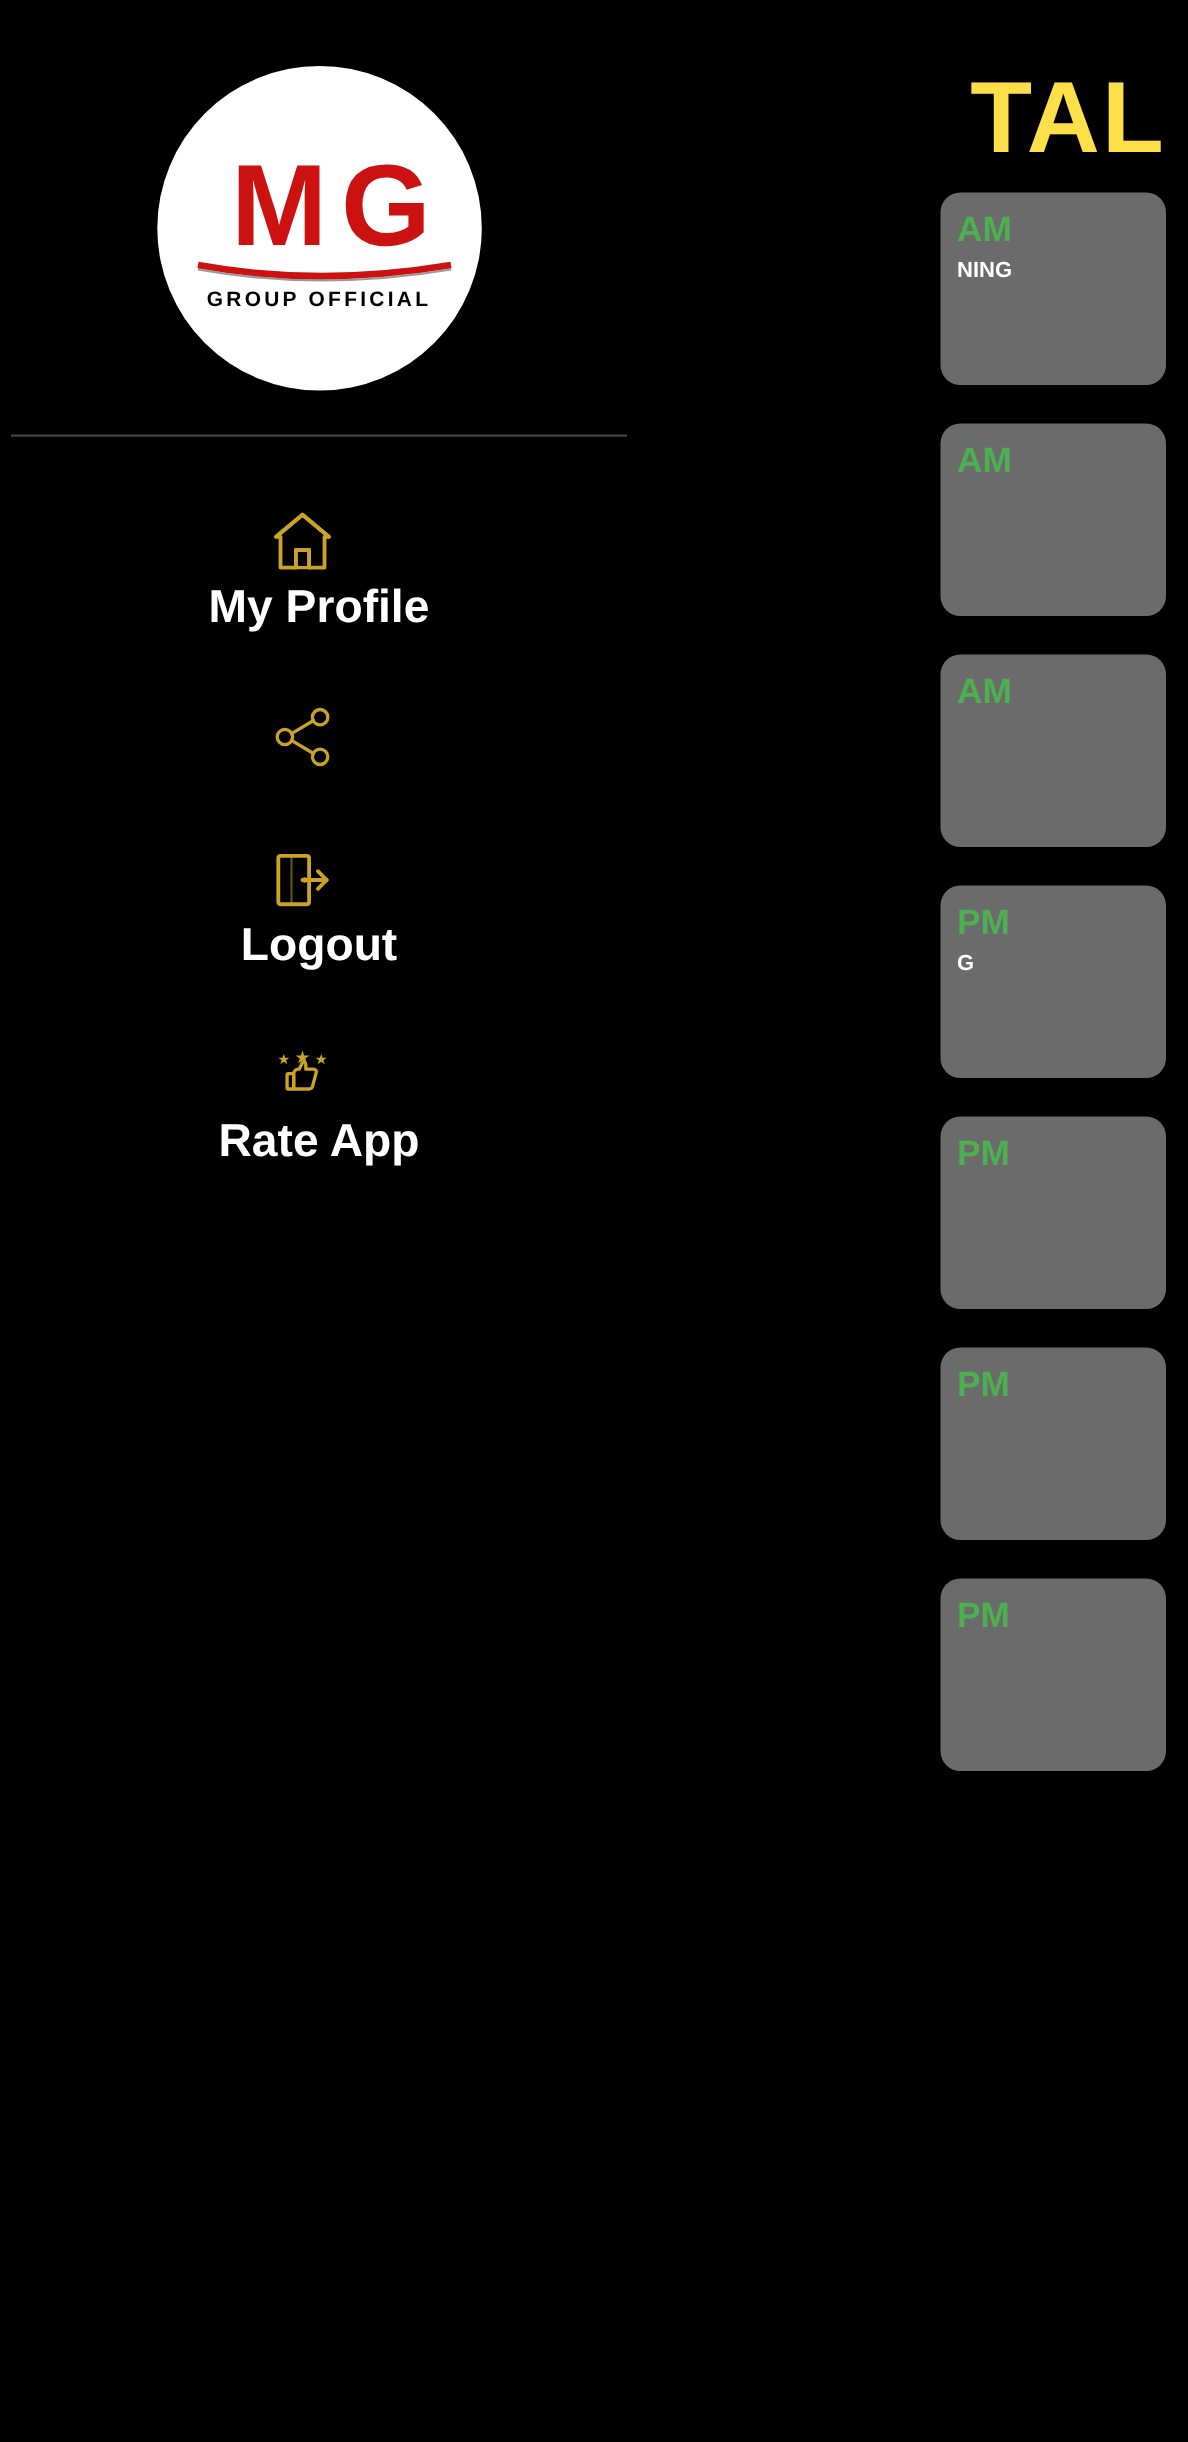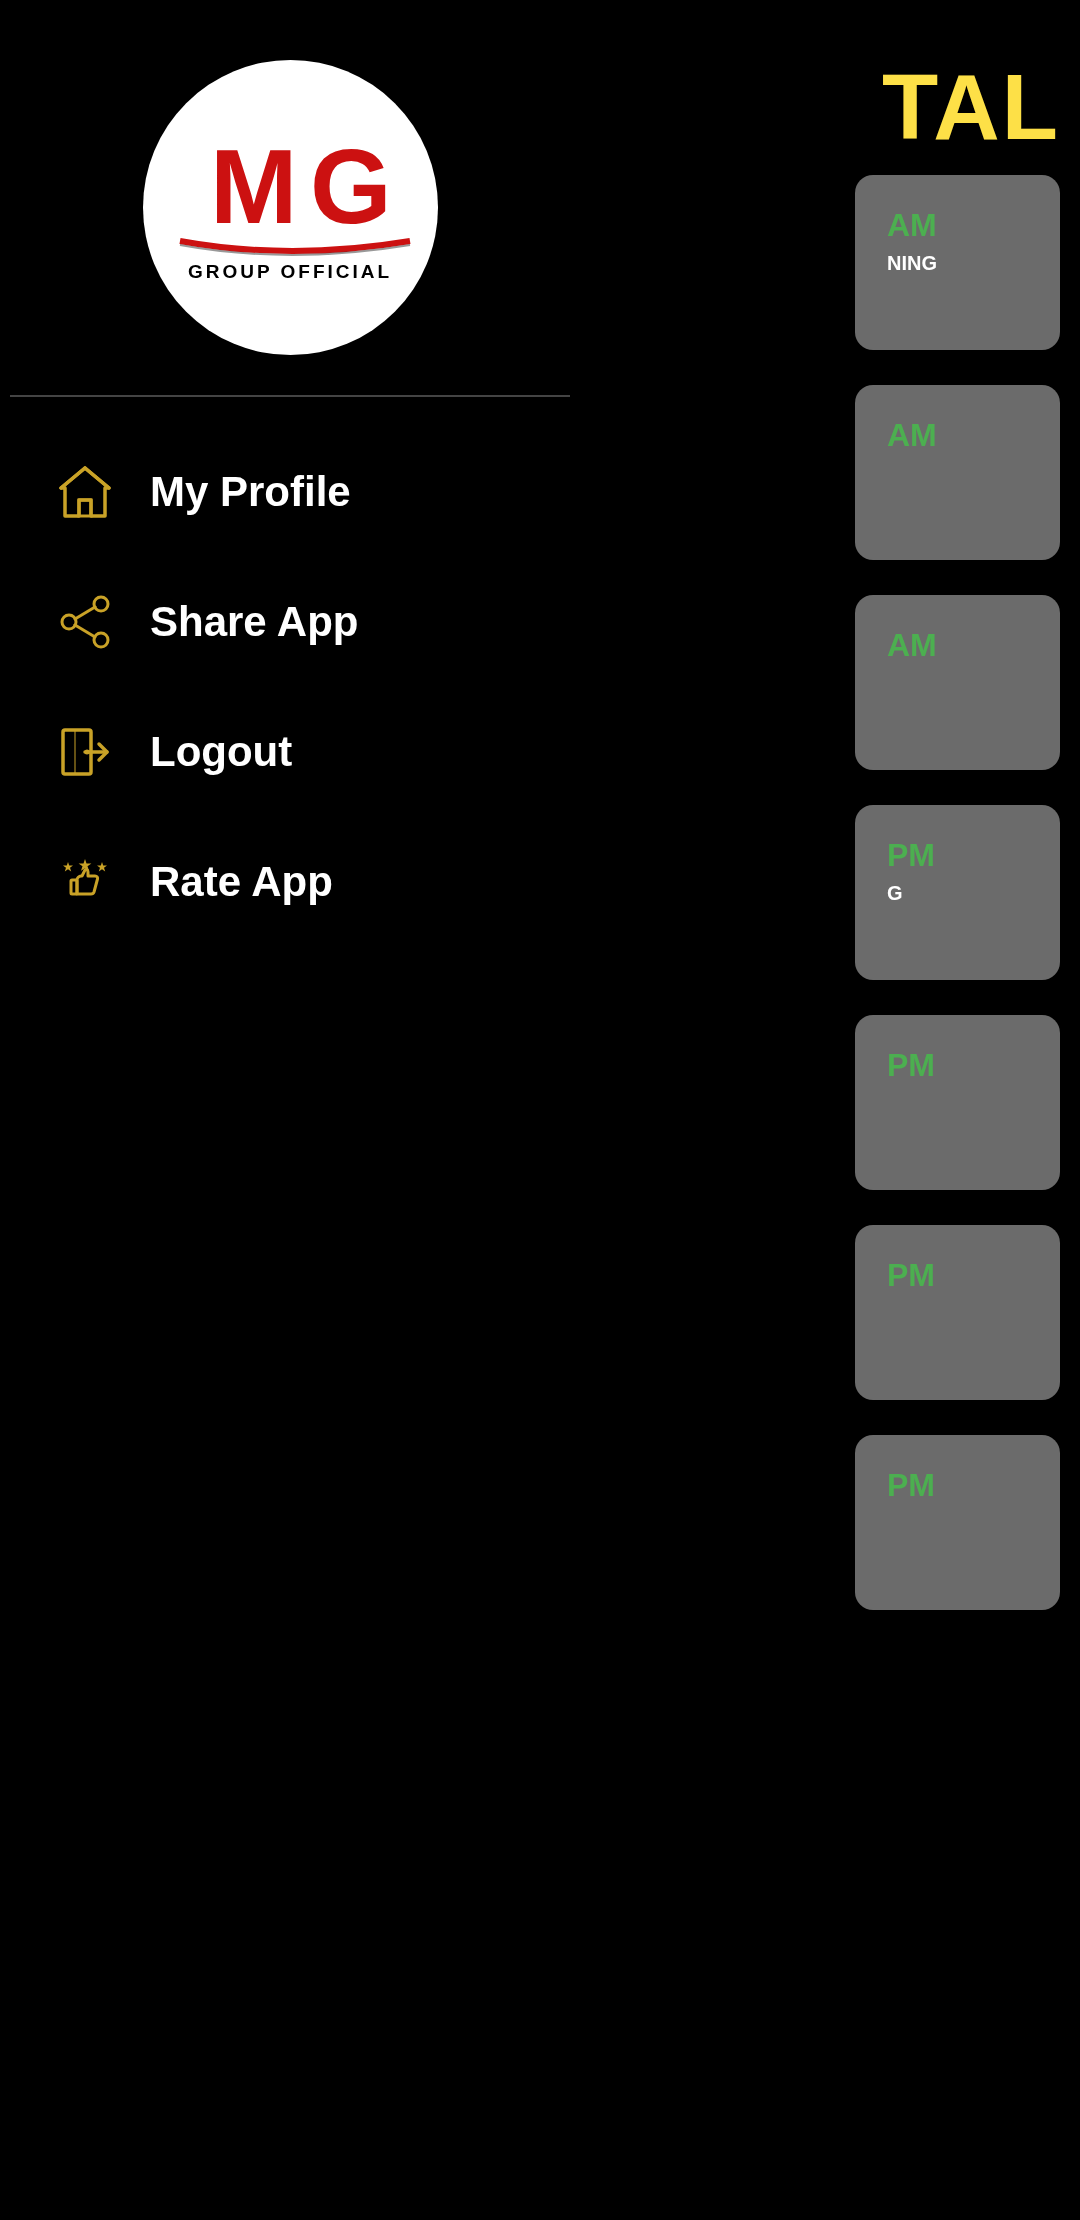--- a/index.html
+++ b/index.html
@@ -42,21 +42,21 @@
 
     
     .bg-card {
       position: absolute;
       right: 20px;
       width: 205px;
       height: 175px;
       background: #6b6b6b;
       border-radius: 18px;
       z-index: 1;
-      padding: 32px;
+      padding: 15px;
     }
 
     .bg-card-time {
       font-size: 32px;
       font-weight: bold;
       color: #4caf50;
     }
 
     .bg-card-label {
       font-size: 20px;
@@ -118,20 +118,21 @@
       padding: 30px 30px;
     }
 
     .menu-item {
       display: flex;
       align-items: center;
       padding: 30px 20px;
       cursor: pointer;
       border-radius: 8px;
       transition: background 0.2s;
+      flex-direction: column;
     }
 
     .menu-icon {
       width: 70px;
       height: 70px;
       display: flex;
       align-items: center;
       justify-content: center;
       margin-right: 30px;
       flex-shrink: 0;
@@ -227,21 +228,20 @@
       <div class="menu-icon">
         <svg viewBox="0 0 60 60" fill="none" xmlns="http://www.w3.org/2000/svg">
 
           <circle cx="46" cy="12" r="7" fill="none" stroke="#c9a227" stroke-width="3"></circle>
           <circle cx="14" cy="30" r="7" fill="none" stroke="#c9a227" stroke-width="3"></circle>
           <circle cx="46" cy="48" r="7" fill="none" stroke="#c9a227" stroke-width="3"></circle>
           <line x1="20" y1="27" x2="40" y2="15" stroke="#c9a227" stroke-width="3" stroke-linecap="round"></line>
           <line x1="20" y1="33" x2="40" y2="45" stroke="#c9a227" stroke-width="3" stroke-linecap="round"></line>
         </svg>
       </div>
-      <span class="menu-label">Share App</span>
     </div>
 
     <div class="menu-item">
       <div class="menu-icon">
         <svg viewBox="0 0 60 60" fill="none" xmlns="http://www.w3.org/2000/svg">
 
           <rect x="8" y="8" width="28" height="44" rx="2" fill="none" stroke="#c9a227" stroke-width="3.5"></rect>
 
           <line x1="20" y1="8" x2="20" y2="52" stroke="#c9a227" stroke-width="2" opacity="0.5"></line>
 

